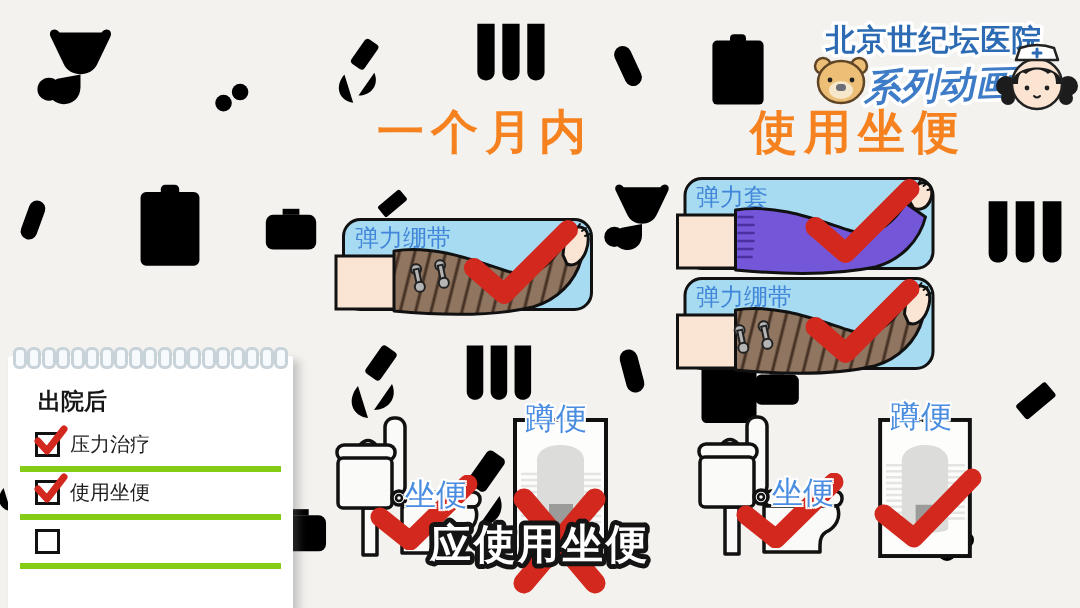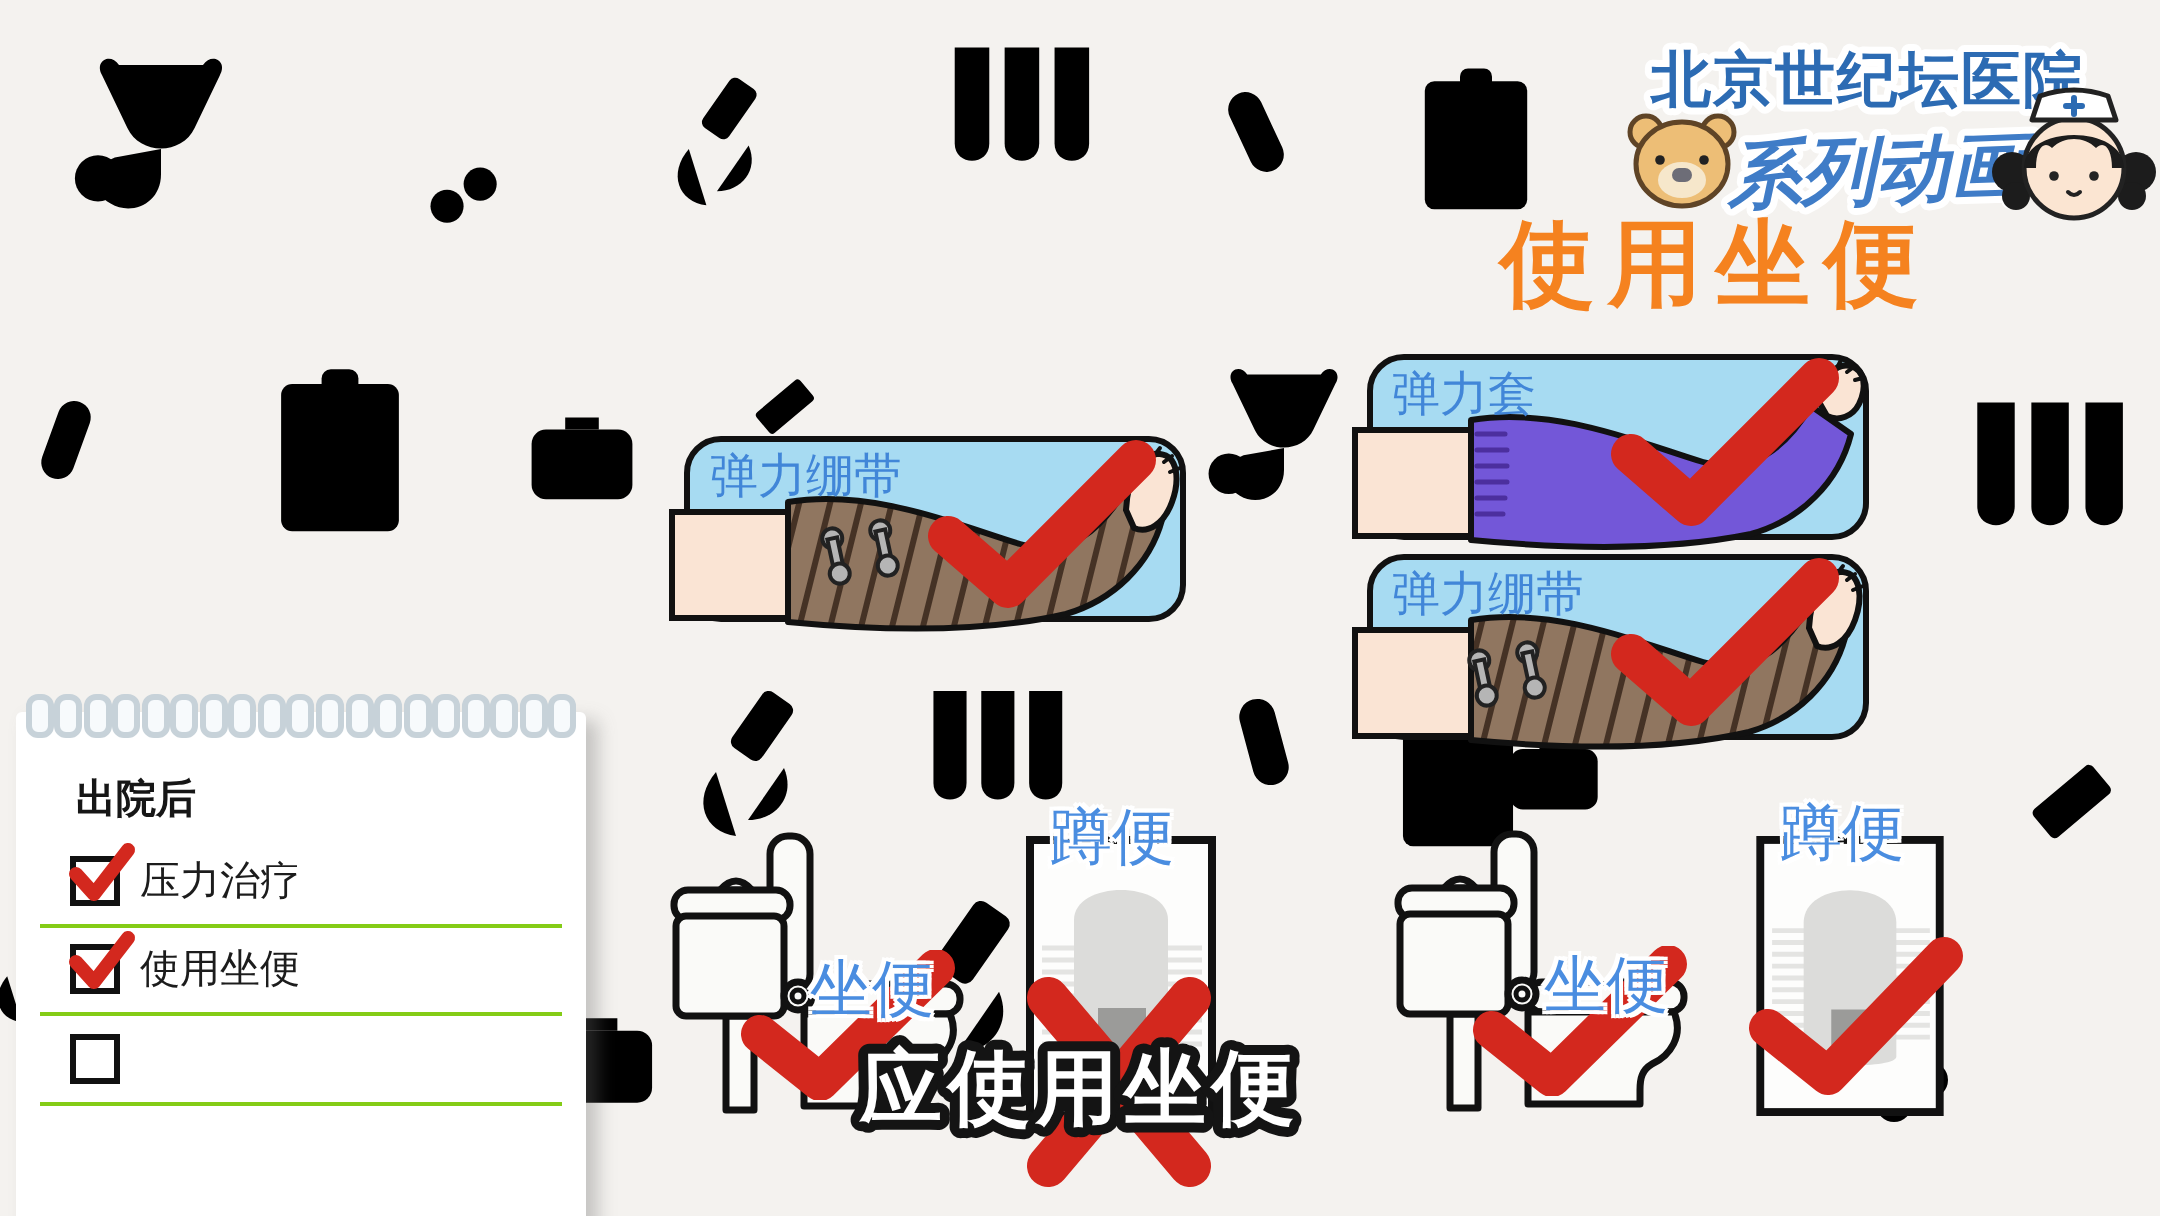--- a/index.html
+++ b/index.html
@@ -29,23 +29,23 @@
                    2px 2px 0 #fff,-2px -2px 0 #fff,2px -2px 0 #fff,-2px 2px 0 #fff;margin-top:26px;}
 
   
   .notepad{position:absolute;left:8px;top:356px;width:285px;height:260px;
        background:#ffffff;border-radius:3px;z-index:15;
        box-shadow:6px 4px 9px rgba(110,110,110,.35);}
   .spiral{position:absolute;left:4px;top:-9px;width:277px;display:flex;
        justify-content:space-evenly;}
   .spiral i{width:8px;height:16px;border:3px solid #c7d2d9;border-radius:6px;
        background:#f7fafc;display:block;}
-  .pad-title{margin:30px 0 6px 30px;font-size:20px;font-weight:bold;color:#161616;}
+  .pad-title{margin:30px 0 6px 30px;font-size:23px;font-weight:bold;color:#161616;}
   .pad-row{height:42.5px;display:flex;align-items:center;margin:0 12px;
-       border-bottom:2px solid #84cc16;padding-left:15px;position:relative;text-align:right;}
+       border-bottom:6px solid #84cc16;padding-left:15px;position:relative;text-align:right;}
   .cbox{width:19px;height:19px;border:3px solid #111;background:#fff;
        margin-right:10px;position:relative;flex:0 0 auto;}
   .cbox svg{position:absolute;left:-4px;top:-10px;overflow:visible;}
   .pad-label{font-size:20px;color:#1c1c1c;white-space:nowrap;}
 
   
   .subtitle-svg{position:absolute;left:540px;top:512px;transform:translateX(-50%);
        z-index:30;overflow:visible;}
   .logo{position:absolute;left:800px;top:8px;width:280px;height:110px;z-index:25;}
   .logo svg{position:absolute;overflow:visible;}
@@ -175,20 +175,21 @@
   <svg class="bgi" style="left:424px;top:424px;width:118px;height:158px" viewBox="0 0 100 100">
       <use href="#sym-micro"></use>
     </svg>
   <svg class="bgi" style="left:268px;top:498px;width:64px;height:62px" viewBox="0 0 100 100">
       <use href="#sym-aid"></use>
     </svg>
   <svg class="bgi" style="left:-18px;top:432px;width:72px;height:118px" viewBox="0 0 100 100">
       <use href="#sym-micro"></use>
     </svg>
 
+  <div class="col-title" style="left:485px">一个月内</div>
   <div class="col-title" style="left:858px">使用坐便</div>
 
   <div class="leg-card" style="left:342px;top:218px;width:251px;height:93px">
     <svg width="251" height="93" viewBox="0 0 251 93">
       <rect x="1.5" y="1.5" width="248" height="90" rx="17" fill="#A7DBF2" stroke="#111" stroke-width="3"></rect>
       <path d="M-6,38 L56,38 C61,55 61,74 56,91 L-6,91 Z" fill="#FAE4D4" stroke="#111" stroke-width="3"></path>
       <path d="M52,33 C95,26 138,45 168,54 C193,61 208,47 220,28 L239,42 C233,64 215,82 191,89 C148,99 94,97 52,93 Z" fill="#907660"></path>
       <path d="M52,33 C95,26 138,45 168,54 C193,61 208,47 220,28 L239,42 C233,64 215,82 191,89 C148,99 94,97 52,93 Z" fill="url(#bandstripes)" stroke="#111" stroke-width="3" stroke-linejoin="round"></path>
       <path d="M221,37 C222,20 228,8 238,9 C247,10 248,22 244,33 C240,44 232,49 225,46 Z" fill="#FAE4D4" stroke="#111" stroke-width="3"></path>
       <path d="M235,10 l3,-4 M240,13 l4,-3 M243,18 l5,-2" stroke="#111" stroke-width="2" stroke-linecap="round" fill="none"></path>

